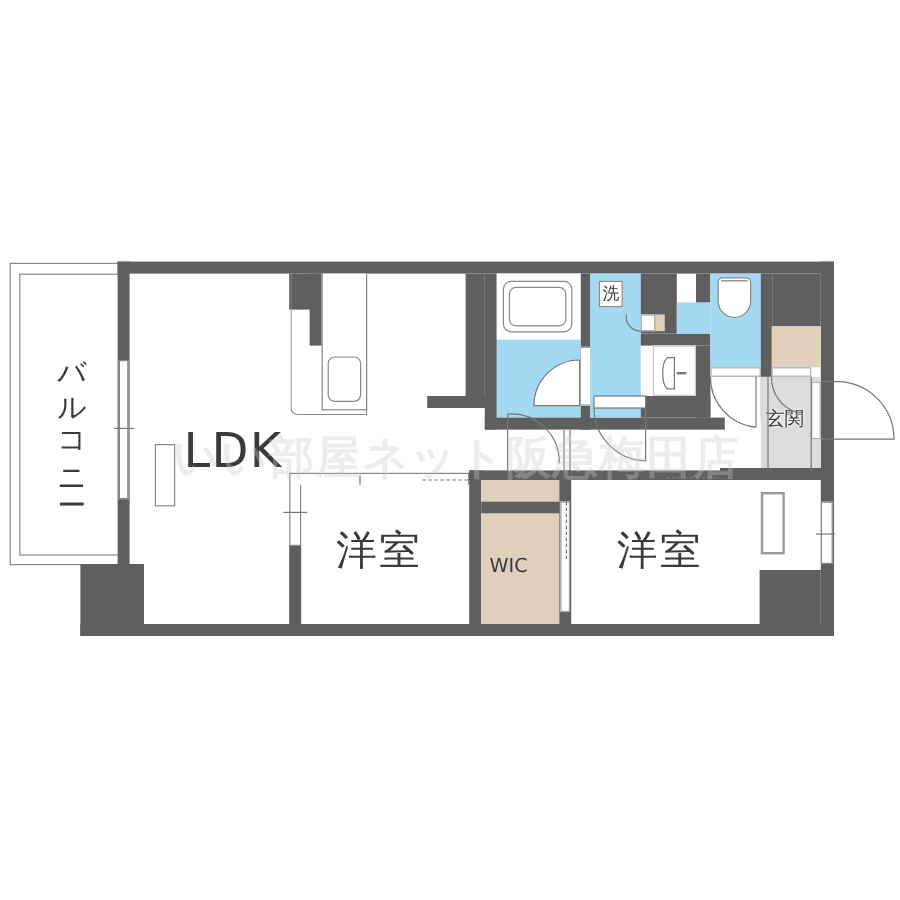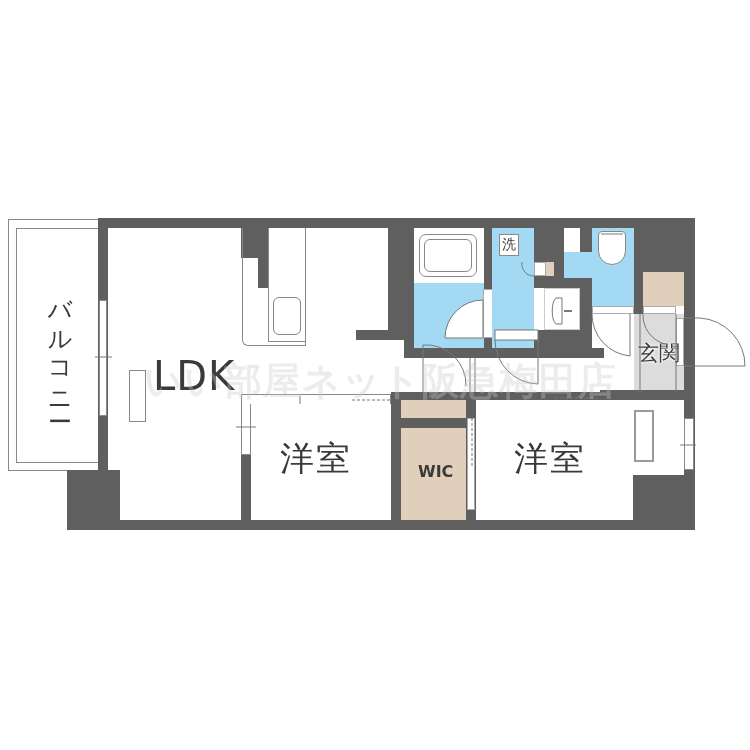--- a/index.html
+++ b/index.html
@@ -9,21 +9,21 @@
     .wall { background: #5f5f5f; }
     .floor { background: #ffffff; }
     .wet { background: #a3d9f2; }
     .storage { background: #e0cfba; }
     .genkan { background: #dcdcdc; }
     .label { position: absolute; color: #3a3a3a; white-space: nowrap;
              font-family: "DejaVu Sans", sans-serif; }
     .room-label { font-size: 34px; letter-spacing: 2px; }
     .ldk-label { font-size: 40px; letter-spacing: 1px; }
     .small-label { font-size: 16px; }
-    .genkan-label { font-size: 21px; text-shadow: 0 0 3px #fff, 0 0 3px #fff; }
+    .genkan-label { font-size: 16px; text-shadow: 0 0 3px #fff, 0 0 3px #fff; }
     .balcony-label { font-size: 24px; writing-mode: vertical-rl; text-orientation: upright; letter-spacing: 4px; }
     .wash-tag { background: #fff; border: 1px solid #888; font-size: 14px; padding: 1px 2px; }
     .watermark { position: absolute; left: 144px; top: 356px; font-size: 38px; font-weight: bold;
                  color: rgba(200,200,200,0.35); letter-spacing: 1px; white-space: nowrap;
                  pointer-events: none; }
     svg.overlay { position: absolute; left: 0; top: 0; }
   </style>
 </head>
 <body>
 
@@ -141,16 +141,16 @@
     <line x1="555" y1="398" x2="600" y2="398" stroke-dasharray="3,2"></line>
 
     <line x1="95" y1="357" x2="112" y2="357"></line>
 
     <line x1="680" y1="445" x2="696" y2="445"></line>
   </g>
 </svg>
 
 <div class="label ldk-label" style="left:153px; top:353px;">LDK</div>
 <div class="label room-label" style="left:280px; top:436px;">洋室</div>
-<div class="label small-label" style="left:418px; top:462px;font-weight:bold;">WIC</div>
+<div class="label small-label" style="left:408px; top:462px;">WIC</div>
 <div class="label room-label" style="left:514px; top:436px;">洋室</div>
 
 <div class="watermark">いい部屋ネット阪急梅田店</div>
 
 </body></html>

